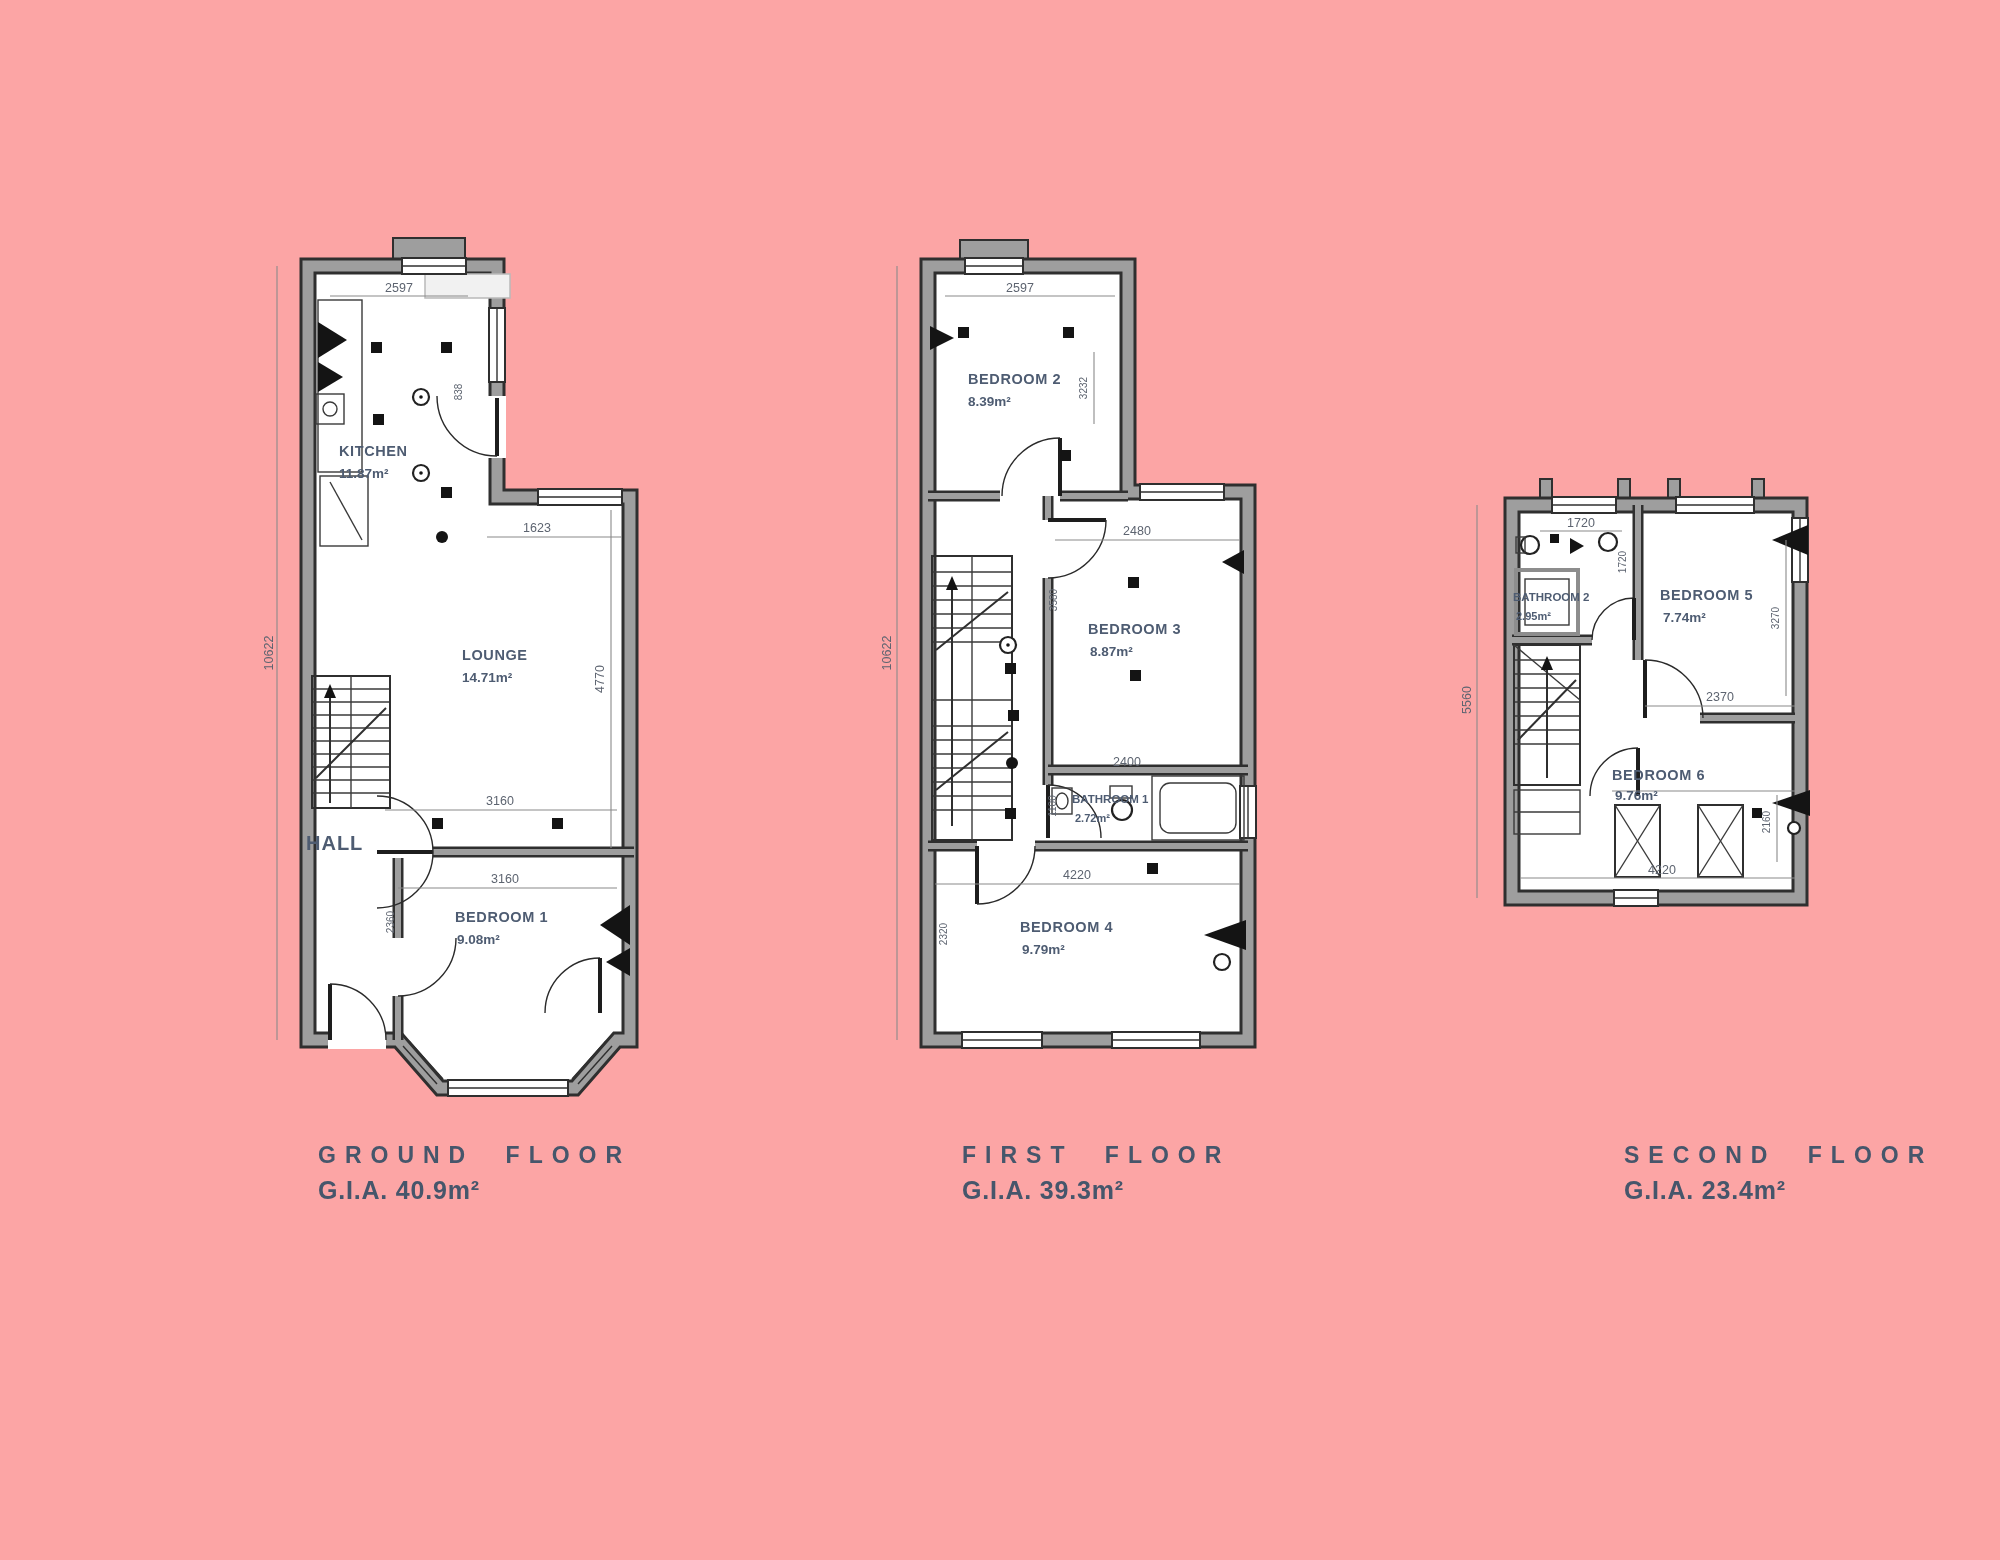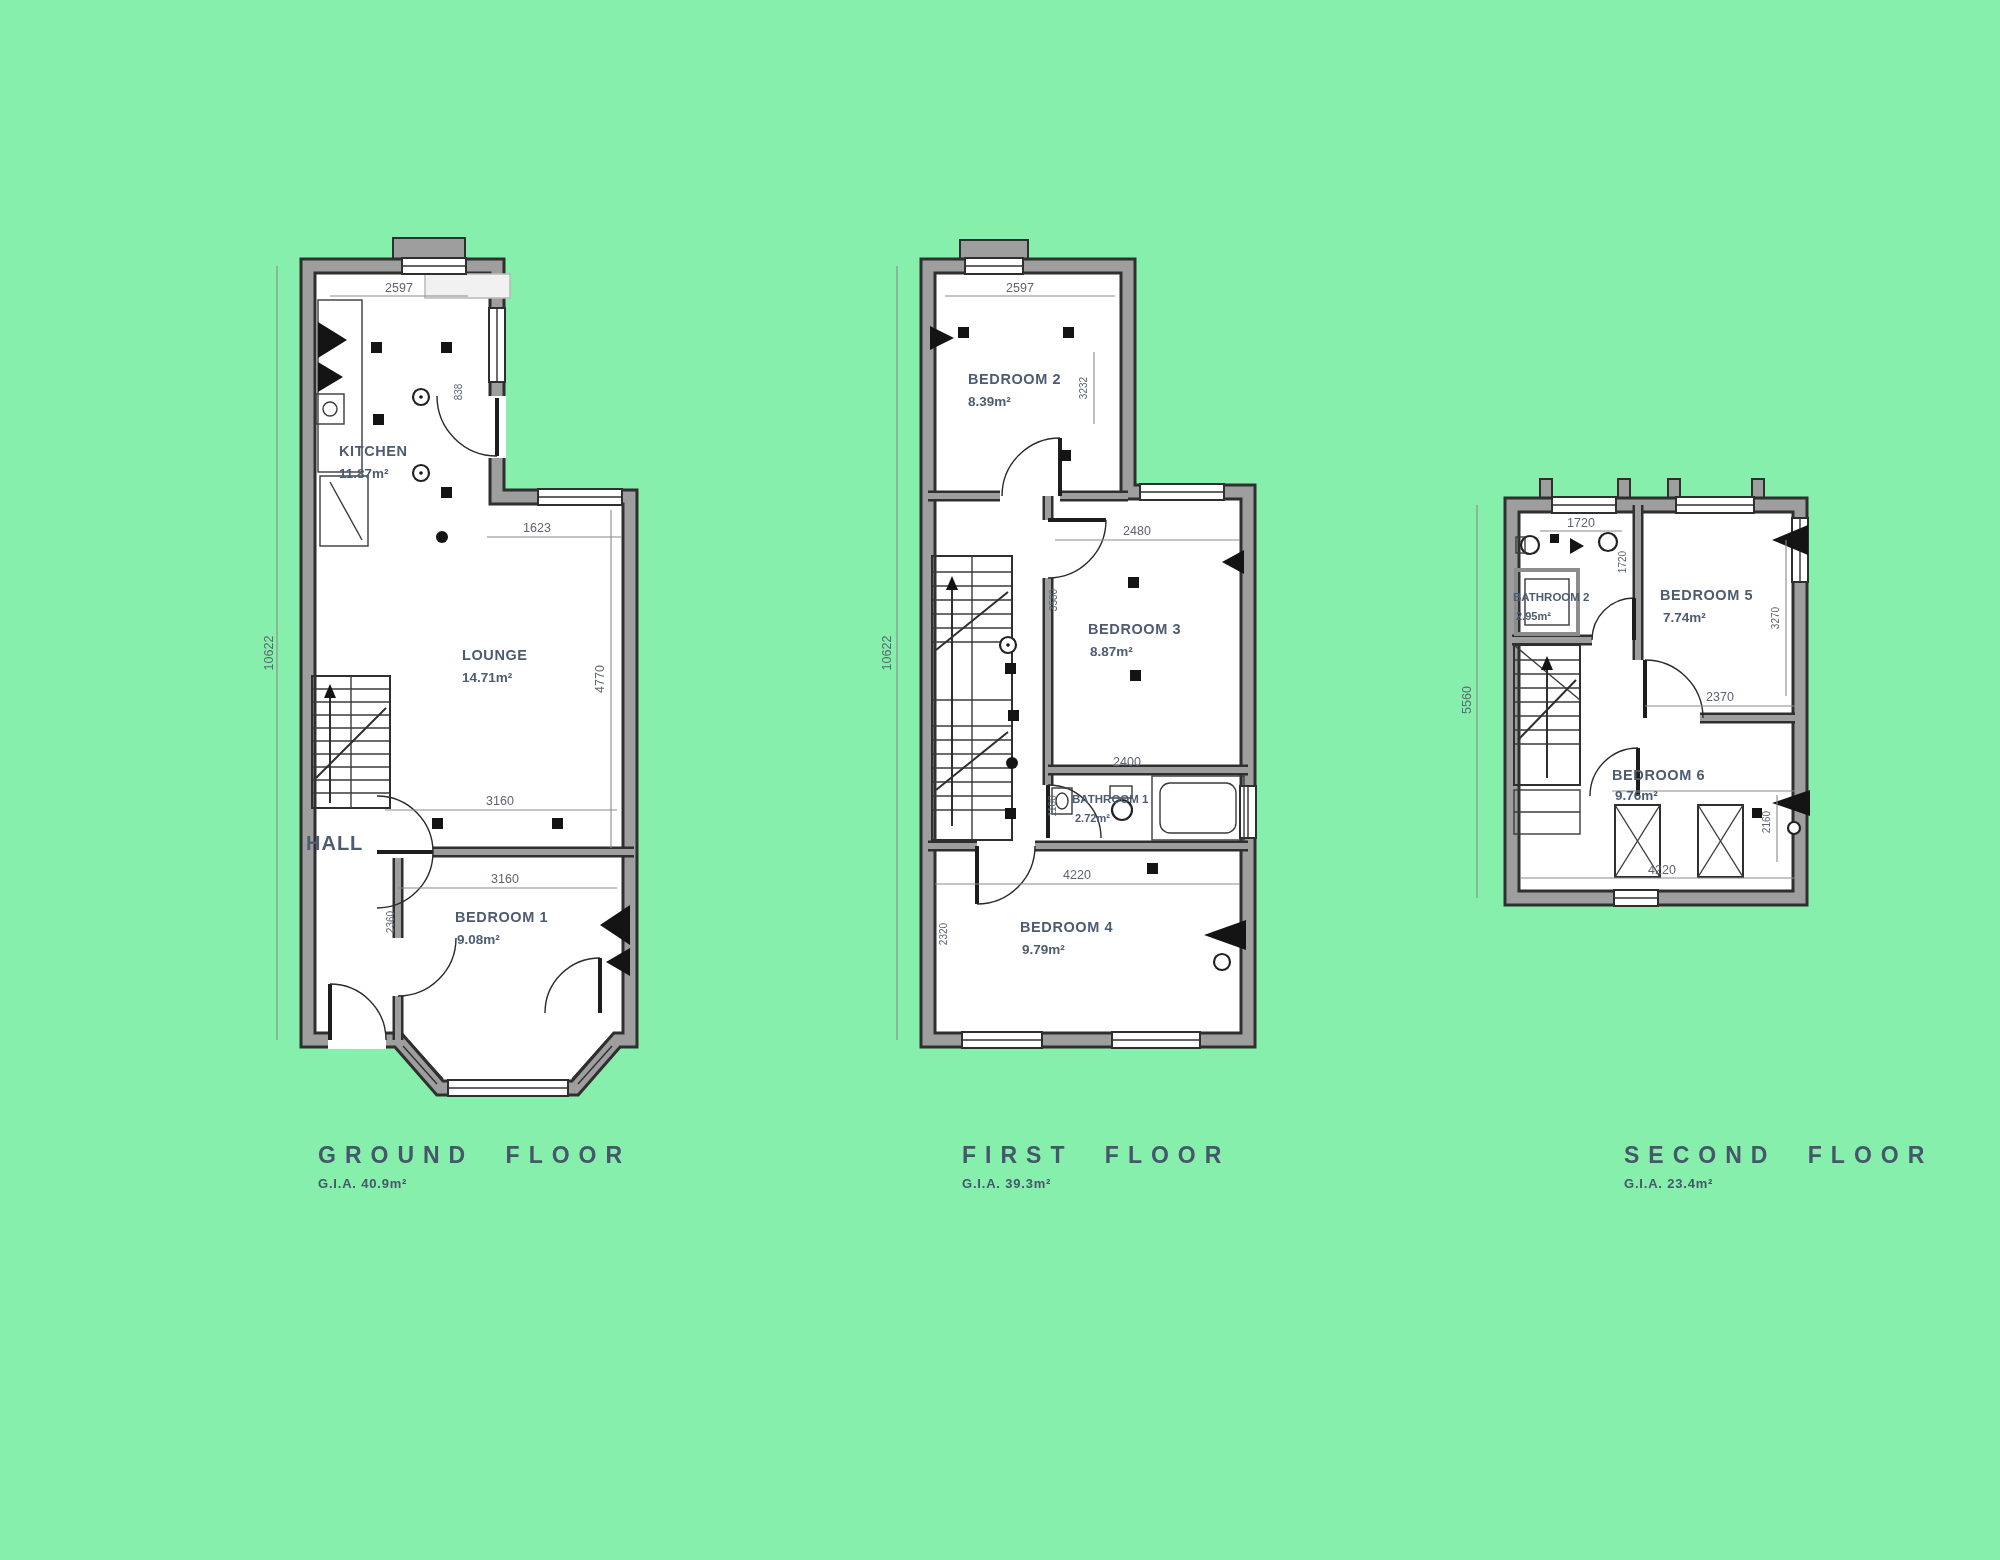--- a/index.html
+++ b/index.html
@@ -1,16 +1,16 @@
 <!DOCTYPE html>
 <html><head>
 <meta charset="utf-8">
 <style>
   html,body{margin:0;padding:0;background:#ffffff;}
-  #sheet{position:relative;width:2000px;height:1560px;background:#86efac;overflow:hidden;
+  #sheet{position:relative;width:2000px;height:1560px;background:#fca5a5;overflow:hidden;
          font-family:"Liberation Sans",sans-serif;}
   svg{position:absolute;}
   svg text{font-family:"Liberation Sans",sans-serif;}
   
   .wfill{fill:#ffffff;stroke:none;}
   .wouter{fill:none;stroke:#2f2f2f;stroke-width:17;stroke-linejoin:miter;}
   .wcore{fill:none;stroke:#9e9e9e;stroke-width:11;stroke-linejoin:miter;}
   .pw1{stroke:#2f2f2f;stroke-width:11;fill:none;}
   .pw2{stroke:#9e9e9e;stroke-width:6;fill:none;}
   .tab{fill:#9e9e9e;stroke:#2f2f2f;stroke-width:2;}
@@ -35,21 +35,21 @@
   .dimsmall{font-size:10px;fill:#5d6470;}
   
   .roomlabel{font-size:14.5px;font-weight:bold;fill:#4e5c72;letter-spacing:0.6px;}
   .roomarea{font-size:13.5px;font-weight:bold;fill:#4e5c72;}
   .roomsmall{font-size:11.5px;font-weight:bold;fill:#4e5c72;}
   .areasmall{font-size:11px;font-weight:bold;fill:#4e5c72;}
   .hall{font-size:20px;font-weight:bold;fill:#4e5c72;letter-spacing:1px;}
   
   .caption{position:absolute;color:#46566b;}
   .cap-title{font-size:23px;font-weight:bold;letter-spacing:9px;word-spacing:16px;white-space:nowrap;}
-  .cap-gia{font-size:13px;font-weight:bold;letter-spacing:0.8px;margin-top:7px;white-space:nowrap;}
+  .cap-gia{font-size:25px;font-weight:bold;letter-spacing:0.8px;margin-top:7px;white-space:nowrap;}
 </style>
 </head>
 <body>
 
 <div id="sheet">
 
   <svg style="left:230px;top:190px" width="470" height="920" viewBox="230 190 470 920">
     <g>
       <rect class="tab" x="393" y="238" width="72" height="26"></rect>
       <path class="wfill" d="M308,266 H497 V497 H630 V1040 H617 L575,1088 H440 L398,1040 H308 Z"></path>

